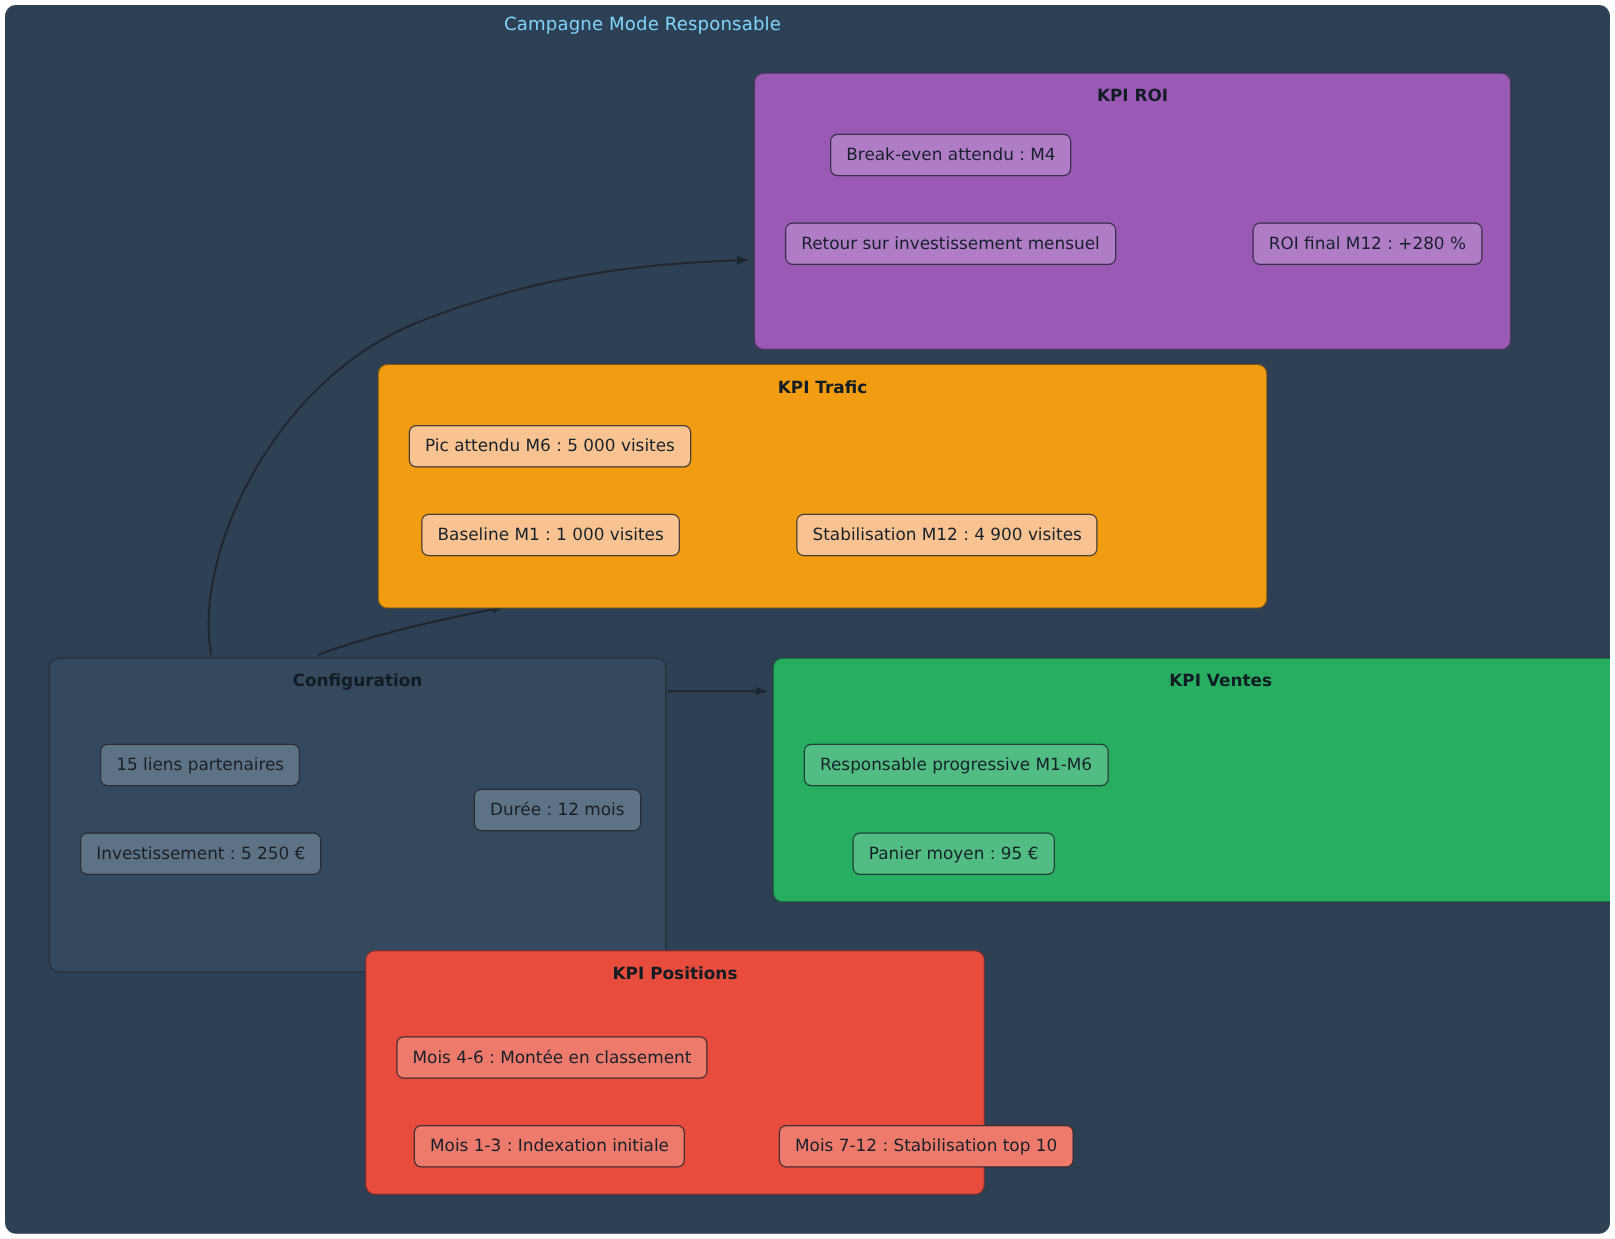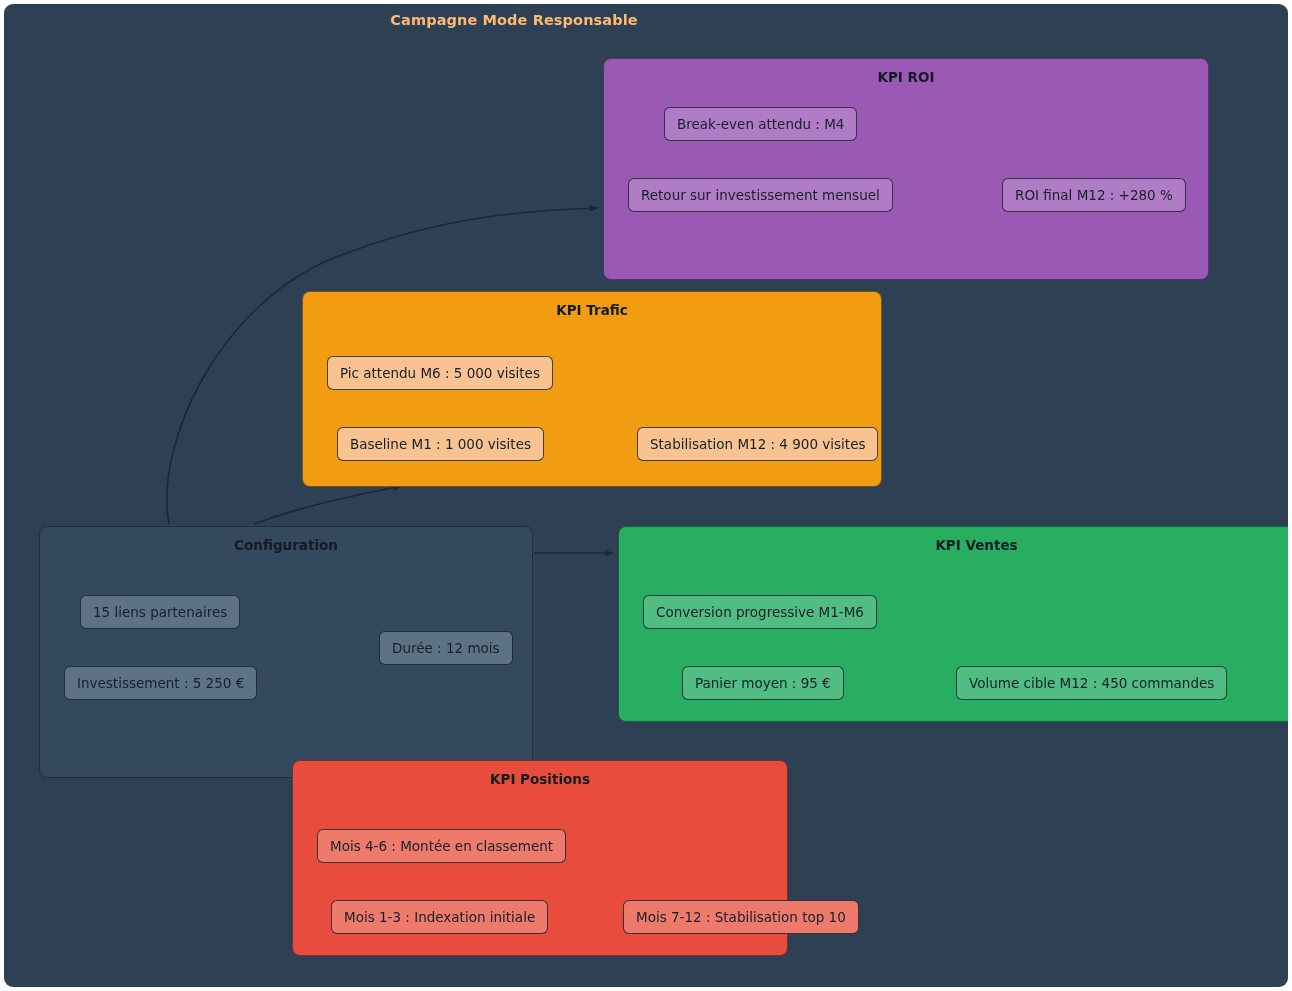--- a/index.html
+++ b/index.html
@@ -34,22 +34,22 @@
     pointer-events: none;
   }
 
   .diagram-title {
     position: absolute;
     left: 0;
     top: 8px;
     width: 1020px;
     text-align: center;
     font-size: 14.5px;
-    font-weight: bold;
-    color: #fdba74;
+    font-weight: normal;
+    color: #7dd3fc;
     letter-spacing: .1px;
   }
 
   
   .cluster {
     position: absolute;
     border-radius: 8px;
     border: 1px solid rgba(20,28,36,.55);
     box-sizing: border-box;
   }
@@ -78,21 +78,21 @@
     white-space: nowrap;
     padding: 0 12px;
     height: 34px;
   }
 
   
   .c-roi      { background: #9b59b6; }
   .c-roi .node      { background: #b07cc6; }
 
   .c-trafic   { background: #f29c11; }
-  .c-trafic .node   { background: #f8c291; margin-top: 16px; }
+  .c-trafic .node   { background: #f8c291; }
 
   .c-config   { background: #34495e; }
   .c-config .node   { background: #5d7285; }
 
   .c-ventes   { background: #27ae60; }
   .c-ventes .node   { background: #52bd82; }
 
   .c-positions{ background: #e74c3c; }
   .c-positions .node{ background: #ee7a6c; }
 </style>
@@ -119,39 +119,38 @@
     <path d="M 256,713 C 280,733 310,746 330,752" fill="none" stroke="#1b2733" stroke-width="1.6" marker-end="url(#arrowhead)"></path>
   </svg>
 
   <div class="cluster c-roi" style="left:599px; top:54px; width:606px; height:222px;">
     <div class="cluster-title">KPI ROI</div>
     <div class="node" style="left:60px; top:48px;">Break-even attendu : M4</div>
     <div class="node" style="left:24px; top:119px;">Retour sur investissement mensuel</div>
     <div class="node" style="left:398px; top:119px;">ROI final M12 : +280 %</div>
   </div>
 
-  <div class="cluster c-trafic" style="left:298px; top:287px; width:580px; height:196px;">
+  <div class="cluster c-trafic" style="left:298px; top:287px; width:712px; height:196px;">
     <div class="cluster-title">KPI Trafic</div>
     <div class="node" style="left:24px; top:48px;">Pic attendu M6 : 5 000 visites</div>
     <div class="node" style="left:34px; top:119px;">Baseline M1 : 1 000 visites</div>
     <div class="node" style="left:334px; top:119px;">Stabilisation M12 : 4 900 visites</div>
   </div>
 
   <div class="cluster c-config" style="left:35px; top:522px; width:494px; height:252px;">
     <div class="cluster-title">Configuration</div>
     <div class="node" style="left:40px; top:68px;">15 liens partenaires</div>
     <div class="node" style="left:339px; top:104px;">Durée : 12 mois</div>
     <div class="node" style="left:24px; top:139px;">Investissement : 5 250 €</div>
   </div>
 
   <div class="cluster c-ventes" style="left:614px; top:522px; width:717px; height:196px;">
     <div class="cluster-title">KPI Ventes</div>
-    <div class="node" style="left:24px; top:68px;">Conversion progressive M1-M6</div>
+    <div class="node" style="left:24px; top:68px;">Responsable progressive M1-M6</div>
     <div class="node" style="left:63px; top:139px;">Panier moyen : 95 €</div>
-    <div class="node" style="left:337px; top:139px;">Volume cible M12 : 450 commandes</div>
   </div>
 
   <div class="cluster c-positions" style="left:288px; top:756px; width:496px; height:196px;">
     <div class="cluster-title">KPI Positions</div>
     <div class="node" style="left:24px; top:68px;">Mois 4-6 : Montée en classement</div>
     <div class="node" style="left:38px; top:139px;">Mois 1-3 : Indexation initiale</div>
     <div class="node" style="left:330px; top:139px;">Mois 7-12 : Stabilisation top 10</div>
   </div>
 
 </div>

